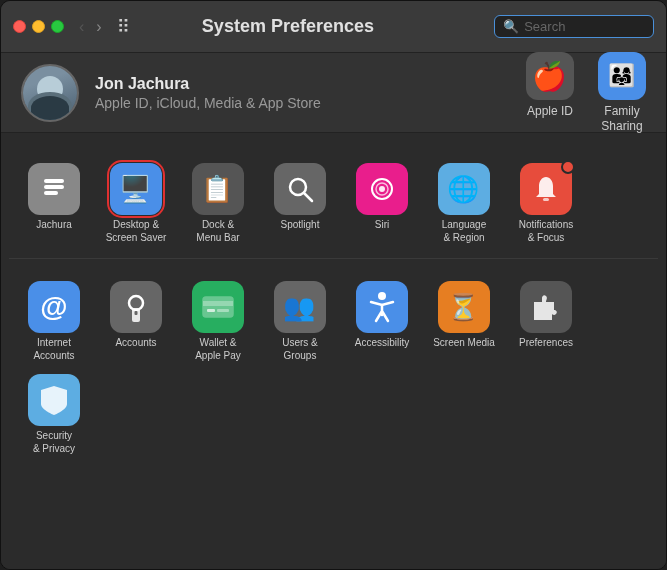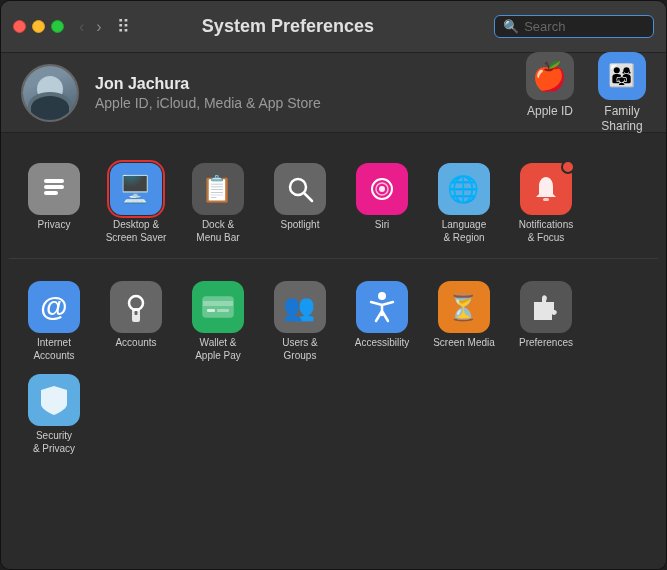--- a/index.html
+++ b/index.html
@@ -321,21 +321,21 @@
 
     <div class="prefs-section">
       <div class="pref-item">
         <div class="pref-icon bg-gray">
           <svg width="30" height="30" viewBox="0 0 30 30">
               <rect x="5" y="5" width="20" height="4" rx="2" fill="#fff"></rect>
               <rect x="5" y="11" width="20" height="4" rx="2" fill="#fff"></rect>
               <rect x="5" y="17" width="14" height="4" rx="2" fill="#fff"></rect>
             </svg>
         </div>
-        <span class="pref-label">Privacy</span>
+        <span class="pref-label">Jachura</span>
       </div>
 
       <div class="pref-item selected">
         <div class="pref-icon bg-blue" style="font-size:26px;">🖥️</div>
         <span class="pref-label">Desktop &amp;<br>Screen Saver</span>
       </div>
 
       <div class="pref-item">
         <div class="pref-icon bg-dark" style="font-size:26px;">📋</div>
         <span class="pref-label">Dock &amp;<br>Menu Bar</span>

